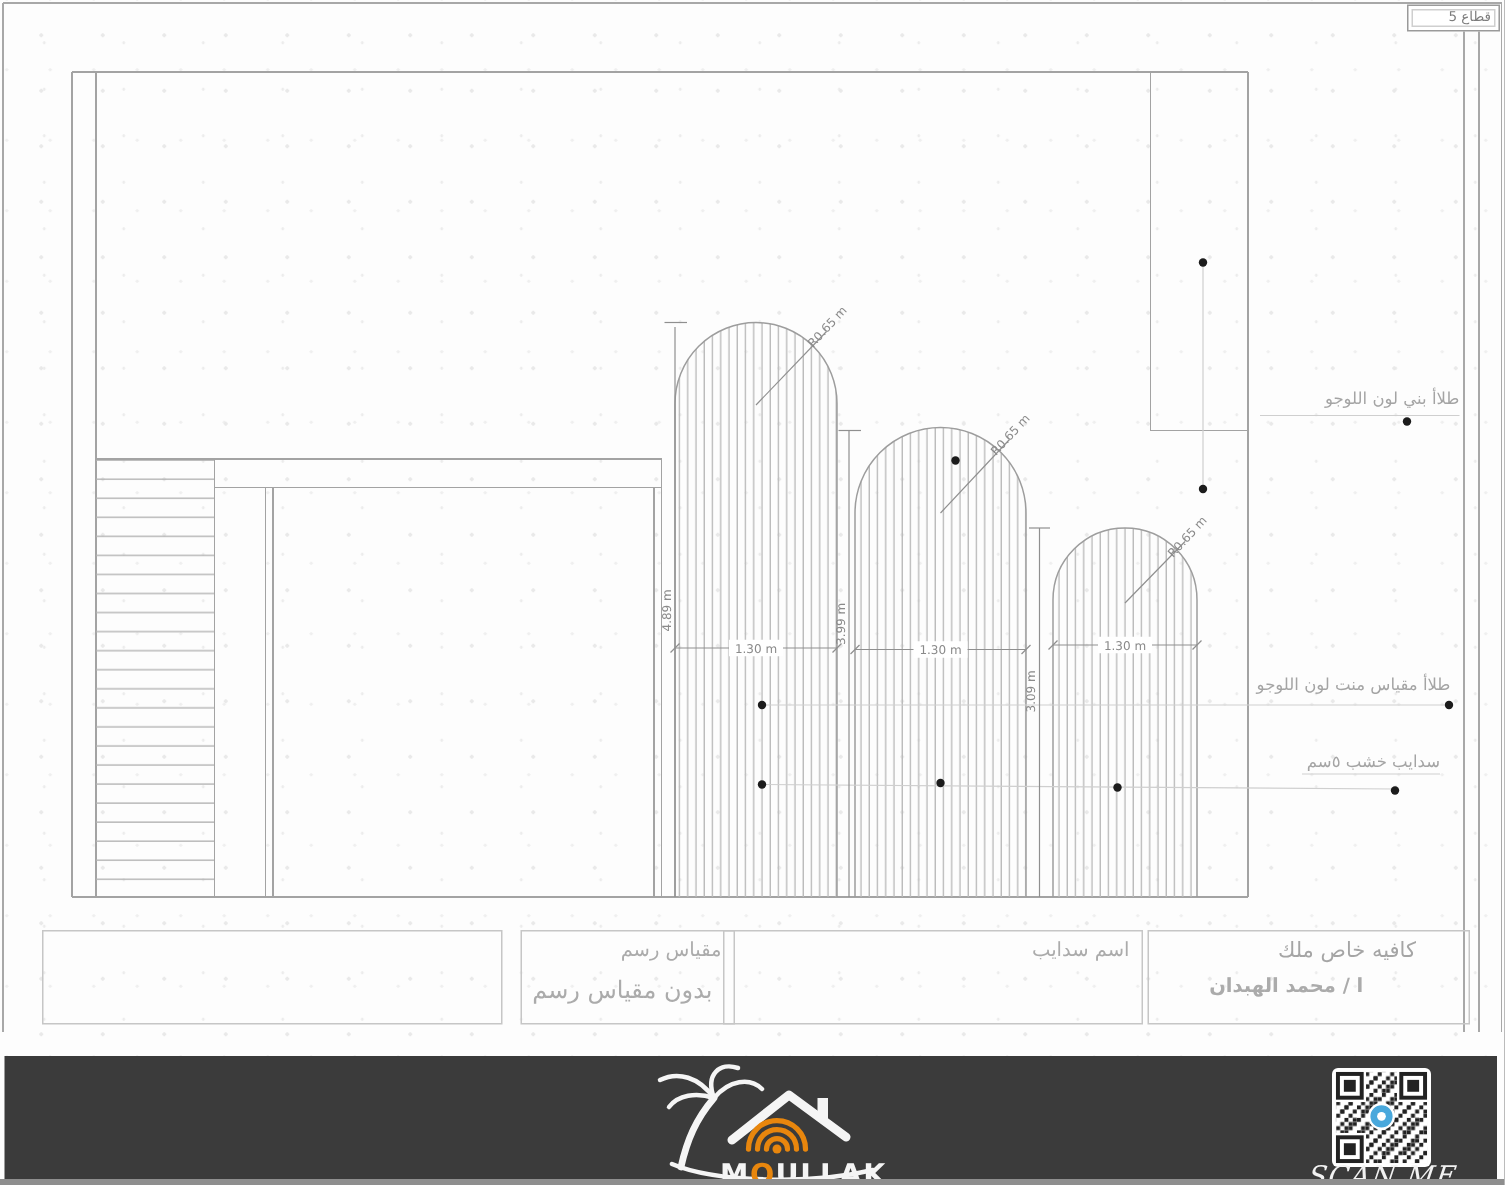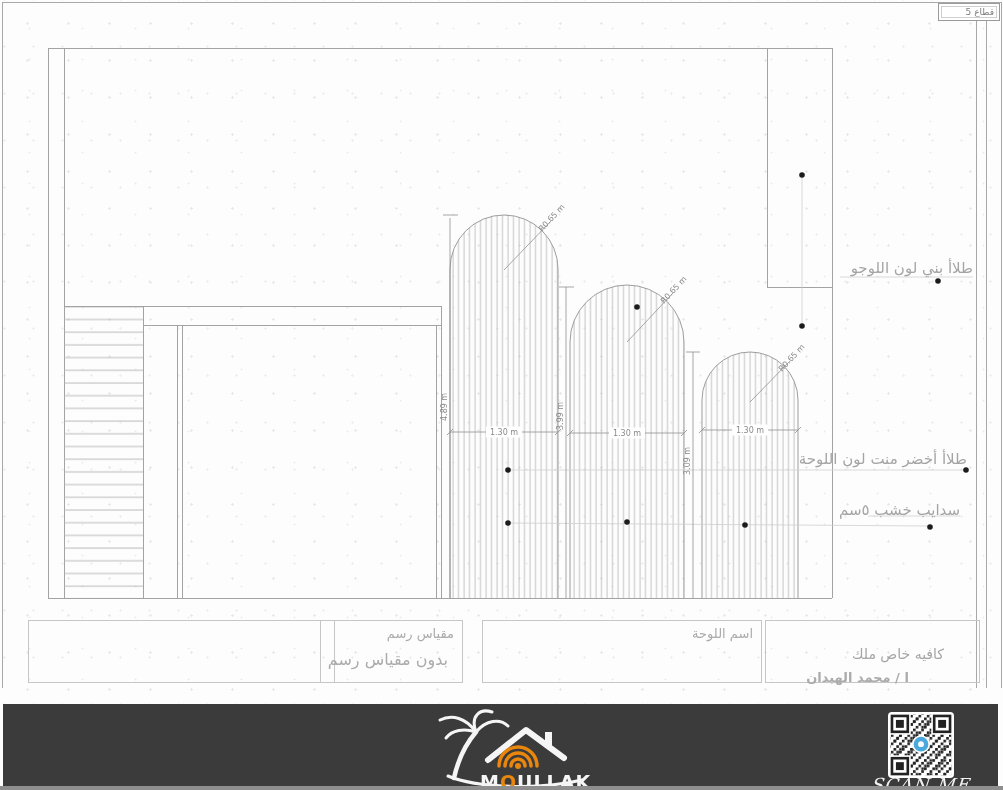--- a/index.html
+++ b/index.html
@@ -26,29 +26,29 @@
     background:#fff;border:1px solid #9a9a9a;
     box-shadow:inset 0 0 0 2px #fff, inset 0 0 0 3px #cfcfcf;
     display:flex;align-items:center;justify-content:flex-start;
     direction:rtl;padding:0 5px;box-sizing:border-box;
     font-size:9px;color:#7d7d7d;
   }
 
   
   .annot{
     direction:rtl;text-align:right;
-    font-size:15px;color:#a4a4a4;letter-spacing:.5px;
+    font-size:11px;color:#a4a4a4;letter-spacing:.5px;
     white-space:nowrap;
   }
 
   
   .tb{border:1px solid #c6c6c6;box-sizing:border-box;direction:rtl;color:#ababab;}
   .tb .l1{font-size:13px;padding:5px 8px 0 0;text-align:right;letter-spacing:.5px;}
   .tb .l2{font-size:16px;padding:9px 14px 0 0;text-align:right;letter-spacing:1.5px;}
-  .tb4 .l1{font-size:14px;padding:5px 35px 0 0;color:#a5a5a5;margin-top:20px;}
+  .tb4 .l1{font-size:14px;padding:5px 35px 0 0;color:#a5a5a5;}
   .tb4 .l2{font-size:13px;text-align:center;padding:8px 30px 0 0;letter-spacing:1px;font-weight:bold;}
 
   
   .footer{left:3px;top:704px;width:995px;height:110px;background:#3b3b3b;}
   .bottom-strip{left:0;top:786px;width:1003px;height:4px;background:#8e8e8e;}
   .scanme{
     left:872px;top:758px;width:100px;
     color:#f2f2f2;font-family:"DejaVu Serif", serif;
     font-style:italic;font-size:18px;text-align:center;
     transform:skewX(-8deg);letter-spacing:1px;white-space:nowrap;
@@ -164,30 +164,30 @@
       <circle cx="966" cy="470" r="2.8"></circle>
         <circle cx="930" cy="527" r="2.8"></circle>
     </g>
   </svg>
 
   <div class="abs section-box">
     <span>قطاع 5</span>
   </div>
 
   <div class="abs annot" style="right:30px;top:259px">طلاأ بني لون اللوجو</div>
-  <div class="abs annot" style="right:36px;top:450px">طلاأ أخضر منت لون اللوحة</div>
+  <div class="abs annot" style="right:36px;top:450px">طلاأ مقياس منت لون اللوجو</div>
   <div class="abs annot" style="right:43px;top:501px">سدايب خشب ٥سم</div>
 
   <div class="abs tb" style="left:28px;top:620px;width:307px;height:63px"></div>
-  <div class="abs tb" style="left:320px;top:620px;width:143px;height:63px">
+  <div class="abs tb" style="left:347px;top:620px;width:143px;height:63px">
     <div class="l1">مقياس رسم</div>
     <div class="l2">بدون مقياس رسم</div>
   </div>
   <div class="abs tb" style="left:482px;top:620px;width:280px;height:63px">
-    <div class="l1">اسم اللوحة</div>
+    <div class="l1">اسم سدايب</div>
   </div>
   <div class="abs tb tb4" style="left:765px;top:620px;width:215px;height:63px">
     <div class="l1">كافيه خاص ملك</div>
     <div class="l2">ا / محمد الهبدان</div>
   </div>
 
   <div class="abs footer">
 
     <svg class="abs" style="left:415px;top:4px" width="190" height="88" viewBox="0 0 190 88">
       <g stroke="#f5f5f5" fill="none" stroke-linecap="round" stroke-linejoin="round">

